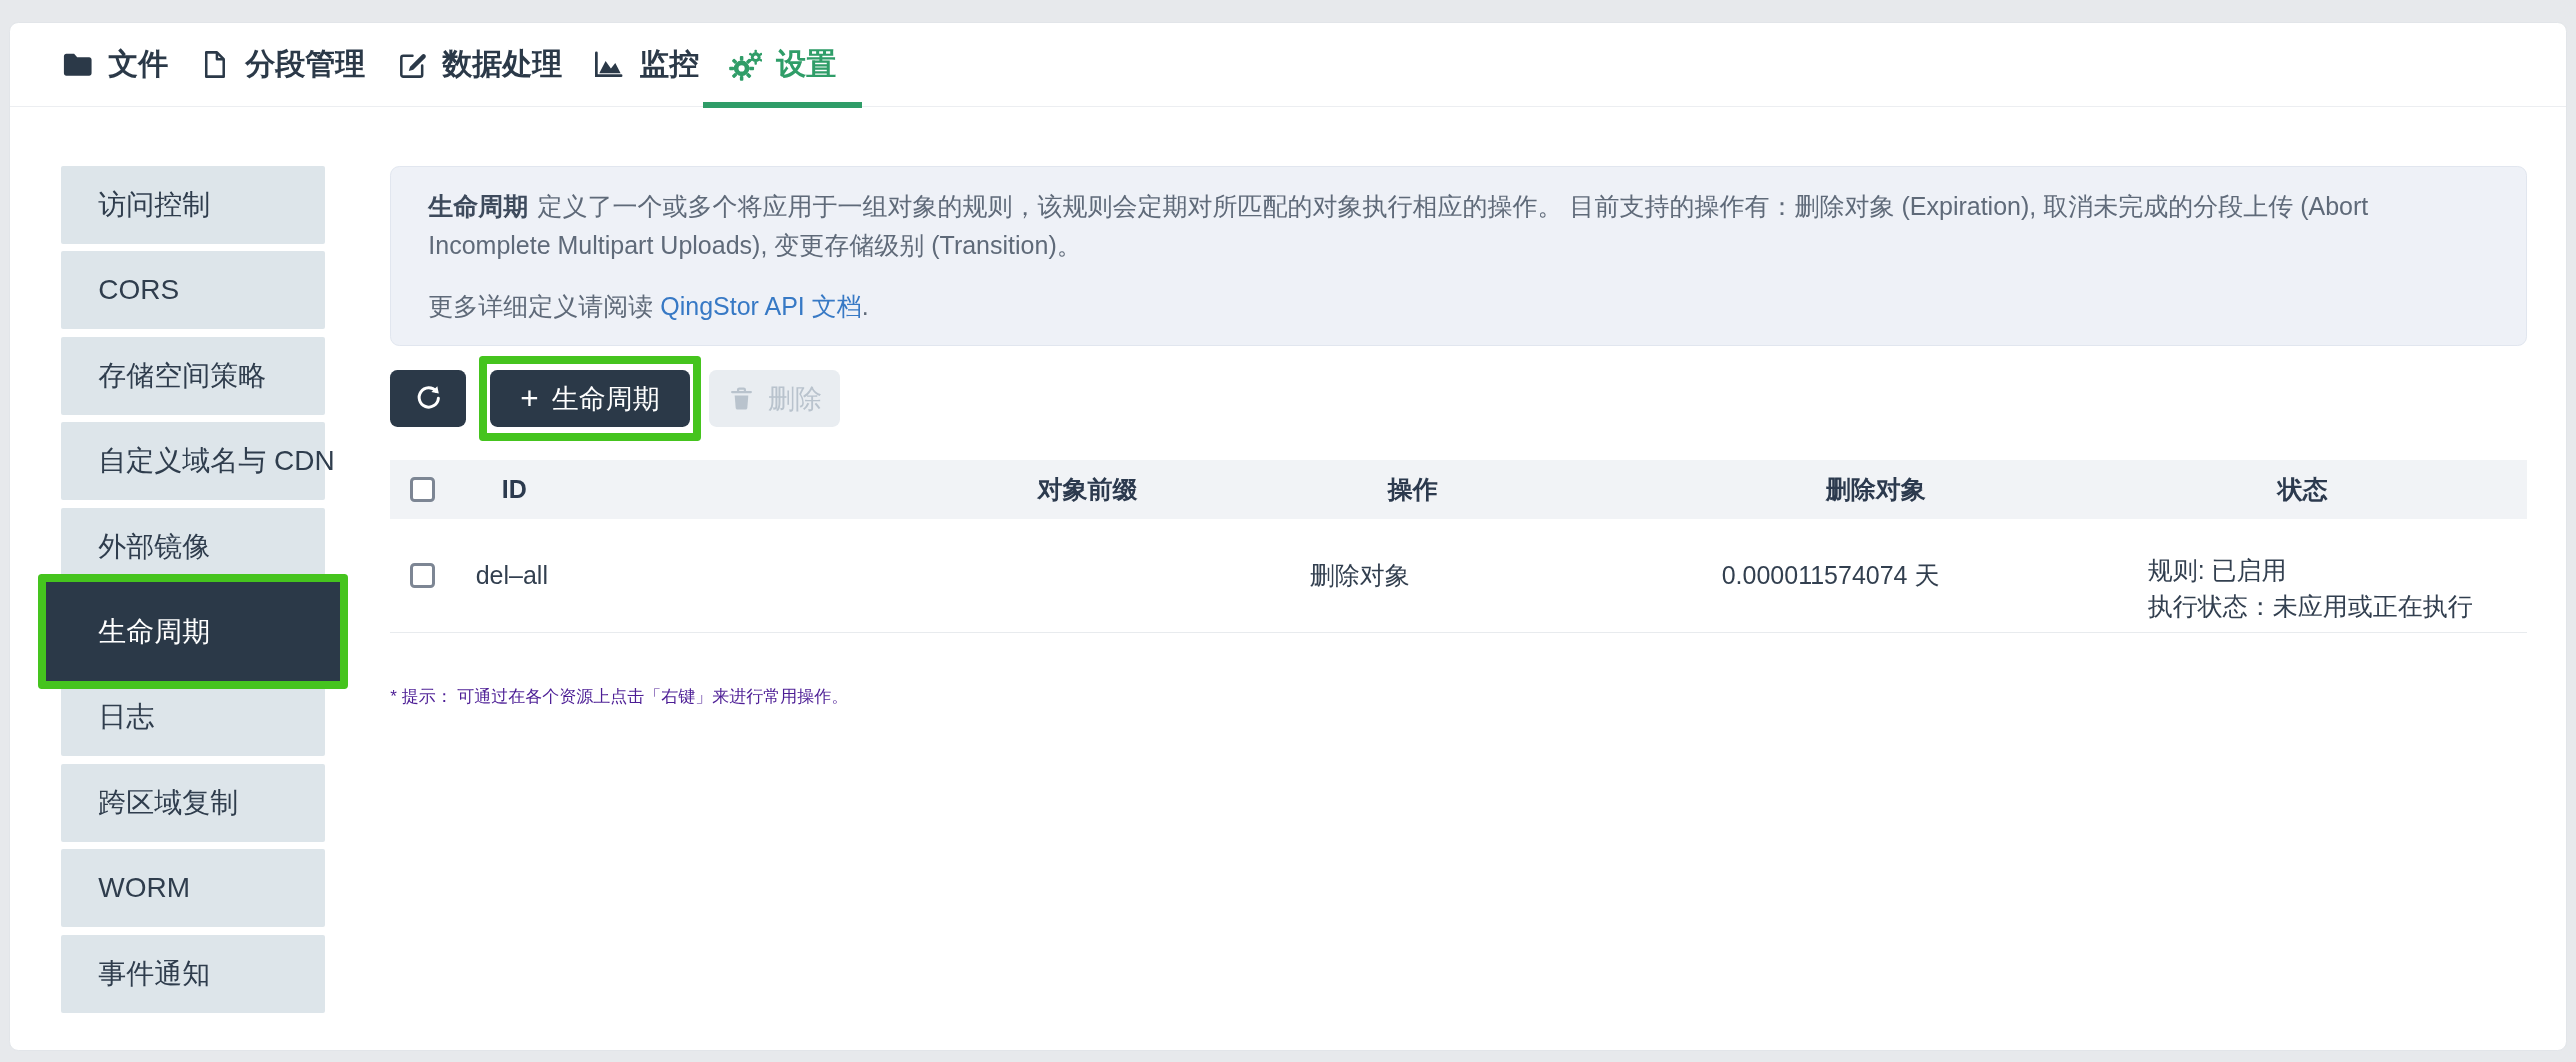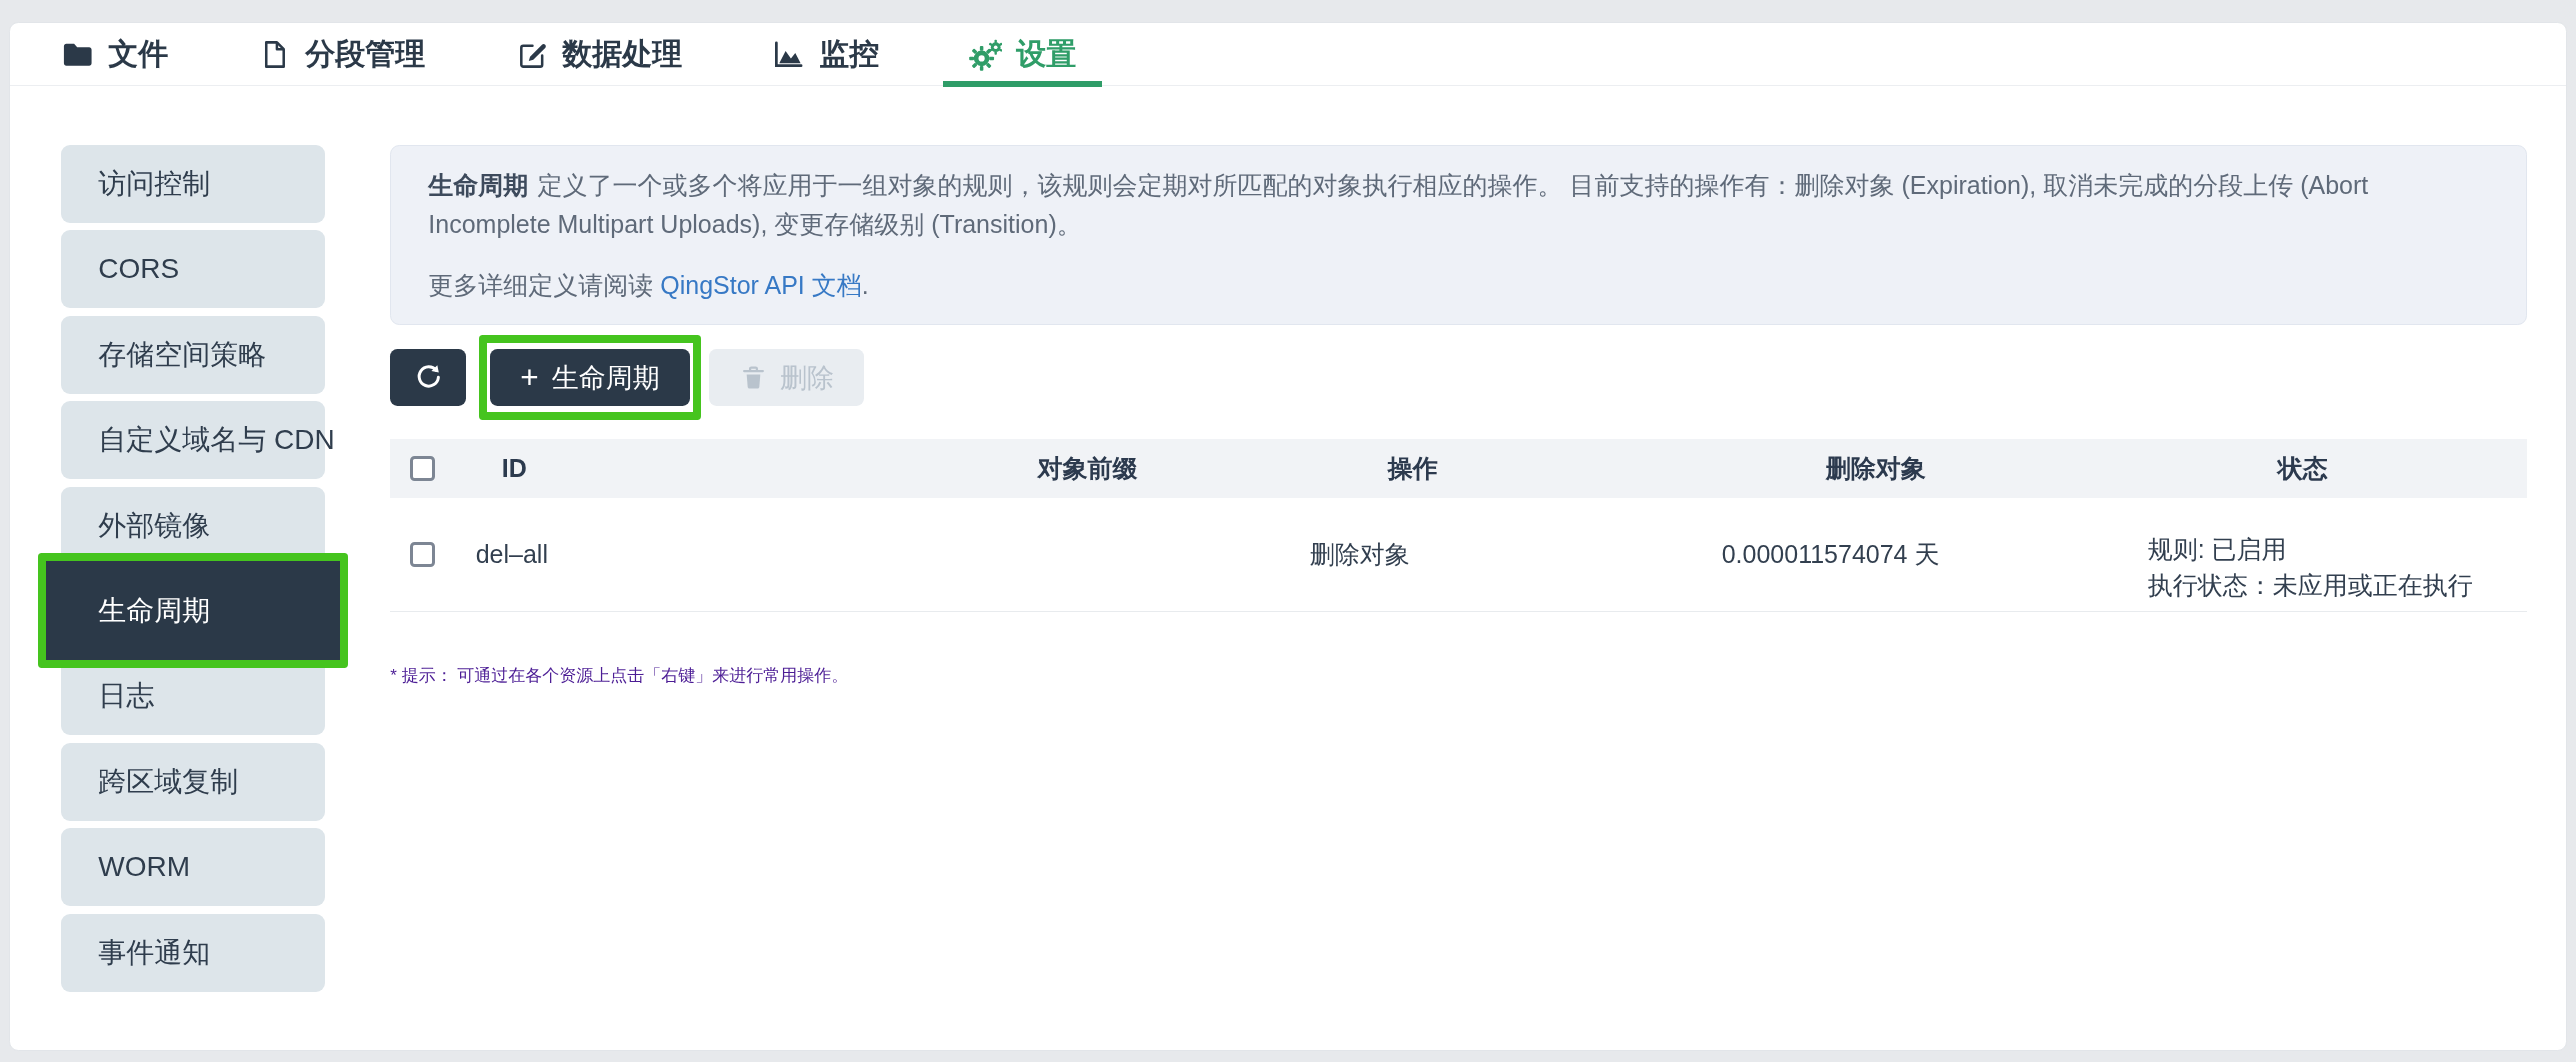--- a/index.html
+++ b/index.html
@@ -10,22 +10,22 @@
     overflow: hidden;
   }
   .card {
     position: absolute; left: 9.3px; top: 22px; right: 9.3px; bottom: 11px;
     background: #ffffff;
     border: 0.9px solid #e2e5e9;
     border-radius: 9.3px;
   }
   
   .tabbar {
-    display: flex; align-items: center; gap: 90px;
-    height: 63px; padding-left: 51px;
+    display: flex; align-items: center; gap: 30px;
+    height: 84px; padding-left: 51px;
     border-bottom: 1.9px solid #eceef1;
   }
   .tab {
     position: relative; height: 100%;
     display: inline-flex; align-items: center; gap: 14px;
     font-size: 30px; font-weight: 600; color: var(--navy, #2b3948);
     cursor: pointer; white-space: nowrap;
   }
   .tab .ticon { display: inline-flex; width: 33px; height: 33px; }
   .tab .ticon svg { width: 33px; height: 33px; }
@@ -36,21 +36,21 @@
   }
   
   .content { display: flex; padding: 59px 39px 0 51px; }
   
   .sidebar { width: 264px; flex: none; margin-right: 65px; }
   .side-item {
     height: 78px; margin-bottom: 7.4px;
     display: flex; align-items: center; padding-left: 37px;
     background: var(--sidebar-bg, #dde5ea);
     font-size: 28px; color: #2f3d4d;
-    border-radius: 9px; cursor: pointer; white-space: nowrap;
+    border-radius: 2px; cursor: pointer; white-space: nowrap;
   }
   .side-item.active {
     position: relative; z-index: 2;
     background: transparent; color: #ffffff;
   }
   .side-item.active::before {
     content: ""; position: absolute; z-index: -1;
     top: -18.5px; bottom: -18.5px; left: -23px; right: -23px;
     background: var(--navy, #2b3948);
     border: 8.3px solid var(--hl-green, #45c41e);
@@ -79,21 +79,21 @@
   .btn-refresh svg { width: 31.5px; height: 31.5px; }
   .hl-wrap { position: relative; display: inline-flex; margin-left: 24px; }
   .hl-wrap::after {
     content: ""; position: absolute; inset: -14px -11px;
     border: 8.3px solid var(--hl-green, #45c41e);
     border-radius: 3.7px; pointer-events: none;
   }
   .btn-add { padding: 0 30px; gap: 13px; }
   .btn-add .plus { font-size: 31.5px; font-weight: 400; line-height: 1; }
   .btn-disabled {
-    margin-left: 19.4px; padding: 0 30px; gap: 12px;
+    margin-left: 19.4px; padding: 0 18px; gap: 12px;
     background: var(--disabled-bg, #e9edf1); color: var(--disabled-fg, #b9c3cd);
     cursor: not-allowed;
   }
   .btn-disabled svg { width: 29px; height: 29px; }
   
   .table { margin-top: 33px; }
   .trow {
     display: grid;
     grid-template-columns: 65px 306px 528px 412px 426px 1fr;
     align-items: center;

